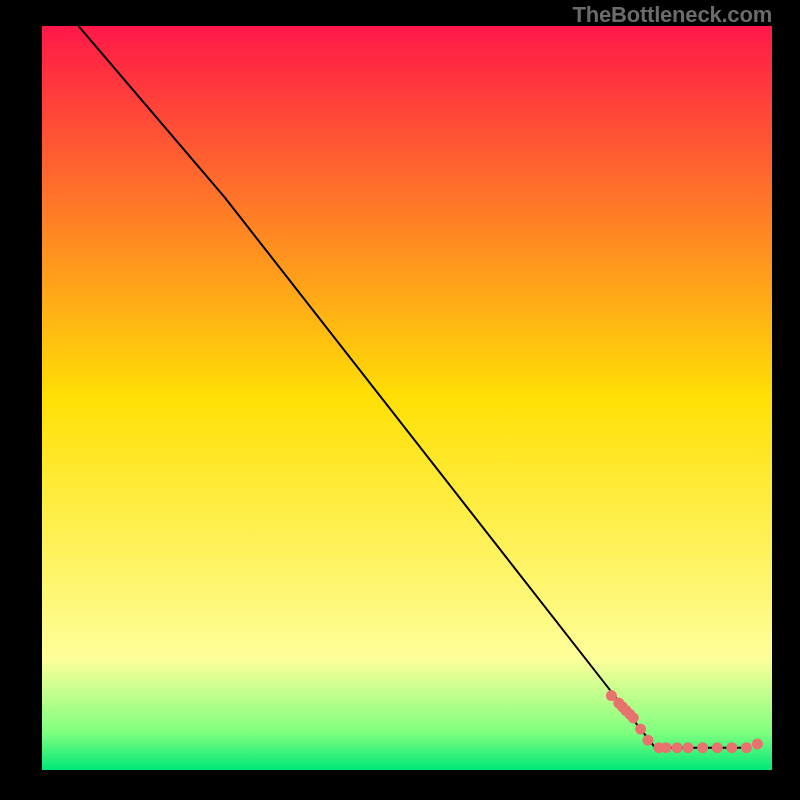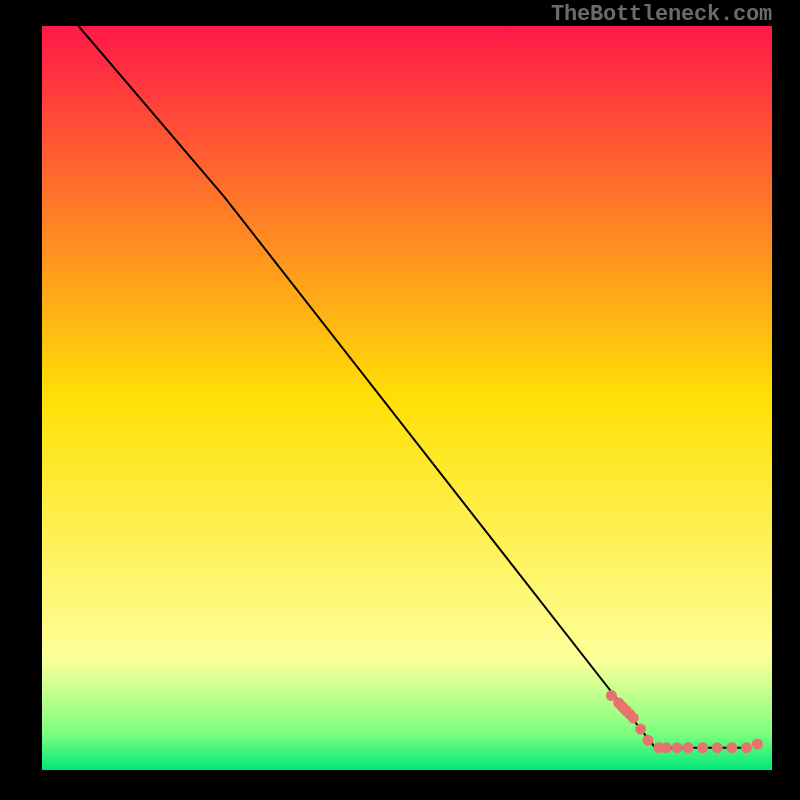--- a/index.html
+++ b/index.html
@@ -19,21 +19,20 @@
   .watermark {
     position: absolute;
     top: 2px;
     right: 28px;
     color: #6b6b6b;
     font-size: 22px;
     font-weight: 600;
     letter-spacing: -0.2px;
     z-index: 5;
     user-select: none;
-    font-family: Liberation Mono, monospace;
   }
   svg {
     display: block;
   }
 </style>
 </head>
 <body>
 <div class="wrap">
 
 <div class="watermark">TheBottleneck.com</div>

